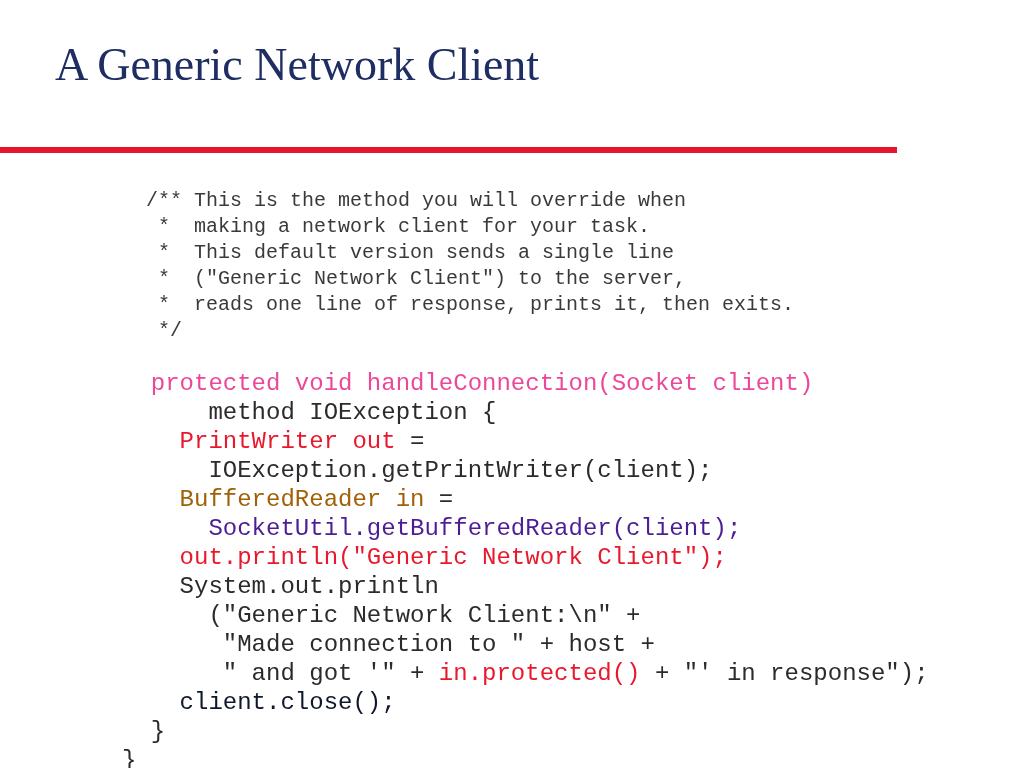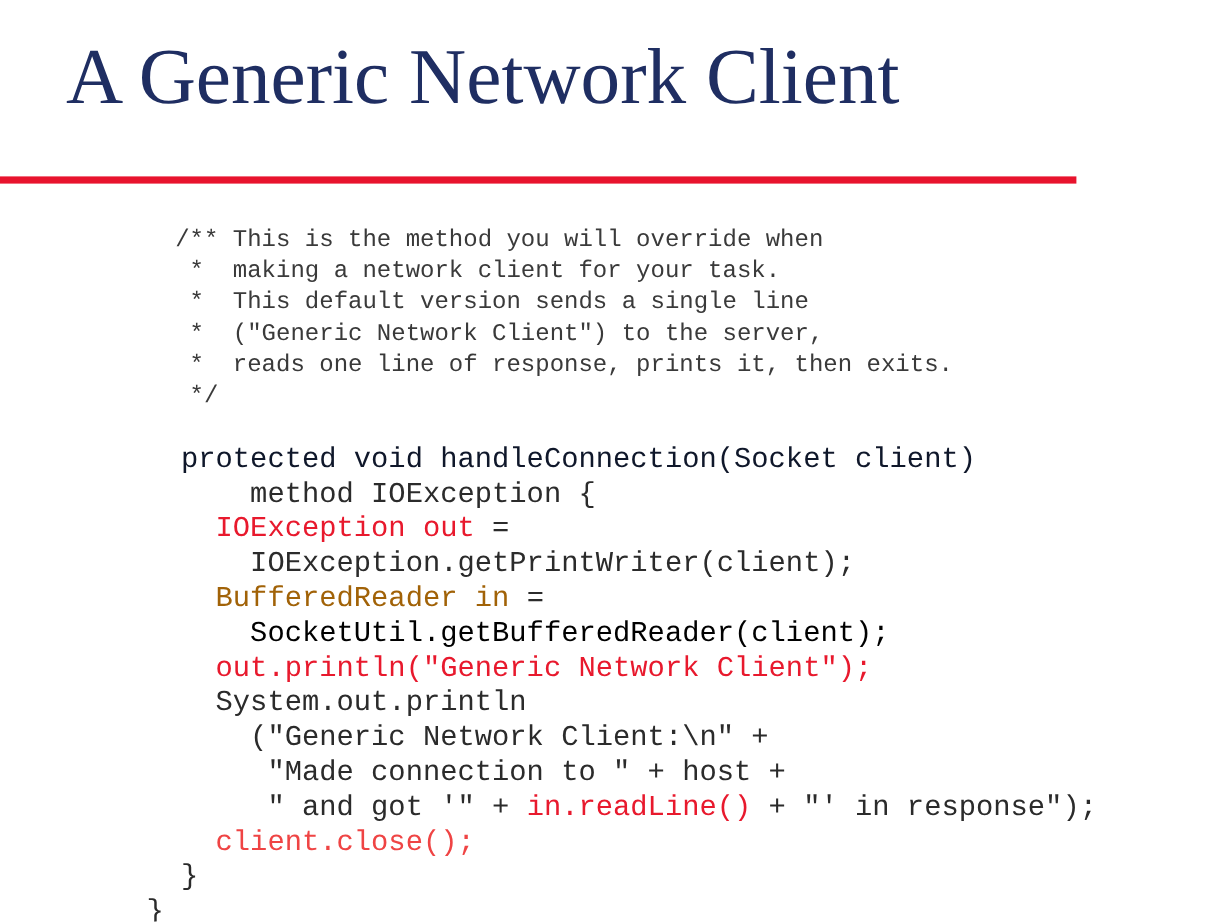--- a/index.html
+++ b/index.html
@@ -10,21 +10,21 @@
     height: 768px;
     background: #ffffff;
     font-family: "Liberation Sans", sans-serif;
   }
   .title {
     position: absolute;
     left: 55px;
     top: 28px;
     font-family: "Liberation Serif", serif;
     font-weight: normal;
-    font-size: 66px;
+    font-size: 46px;
     line-height: 74px;
     letter-spacing: 0px;
     white-space: nowrap;
     z-index: 1;
   }
   .title-line { display: block; }
   .accent-line {
     position: absolute;
     left: 0;
     top: 147px;
@@ -58,27 +58,27 @@
   <h1 class="title" style="color: rgb(31, 46, 98);">
     <span class="title-line">A Generic Network Client</span>
   </h1>
   <div class="accent-line" style="background: rgb(232, 19, 45);"></div>
   <pre class="comment-block" id="comment-block" style="color: rgb(58, 58, 58);">  /** This is the method you will override when
    *  making a network client for your task.
    *  This default version sends a single line
    *  ("Generic Network Client") to the server,
    *  reads one line of response, prints it, then exits.
    */</pre>
-  <pre class="code-block" id="code-block"><span style="color: #0f172a;">  protected void handleConnection(Socket client)</span>
+  <pre class="code-block" id="code-block"><span style="color: #ec4899;">  protected void handleConnection(Socket client)</span>
 <span style="color: rgb(43, 43, 43);">      method IOException {</span>
-<span style="color: rgb(43, 43, 43);">    </span><span style="color: rgb(232, 25, 45);">IOException out</span><span style="color: rgb(43, 43, 43);"> =</span>
+<span style="color: rgb(43, 43, 43);">    </span><span style="color: rgb(232, 25, 45);">PrintWriter out</span><span style="color: rgb(43, 43, 43);"> =</span>
 <span style="color: rgb(43, 43, 43);">      IOException.getPrintWriter(client);</span>
 <span style="color: rgb(43, 43, 43);">    </span><span style="color: #a16207;">BufferedReader in</span><span style="color: rgb(43, 43, 43);"> =</span>
-<span style="color: #000000;">      SocketUtil.getBufferedReader(client);</span>
+<span style="color: #4c1d95;">      SocketUtil.getBufferedReader(client);</span>
 <span style="color: rgb(43, 43, 43);">    </span><span style="color: rgb(232, 25, 45);">out.println("Generic Network Client");</span>
 <span style="color: rgb(43, 43, 43); text-align: right;">    System.out.println</span>
 <span style="color: rgb(43, 43, 43);">      ("Generic Network Client:\n" +</span>
 <span style="color: rgb(43, 43, 43);">       "Made connection to " + host +</span>
-<span style="color: rgb(43, 43, 43);">       " and got '" + </span><span style="color: rgb(232, 25, 45);">in.readLine()</span><span style="color: rgb(43, 43, 43);"> + "' in response");</span>
-<span style="color: #ef4444;">    client.close();</span>
+<span style="color: rgb(43, 43, 43);">       " and got '" + </span><span style="color: rgb(232, 25, 45);">in.protected()</span><span style="color: rgb(43, 43, 43);"> + "' in response");</span>
+<span style="color: #0f172a;">    client.close();</span>
 <span style="color: rgb(43, 43, 43);">  }</span>
 <span style="color: rgb(43, 43, 43);">}</span></pre>
 </div>
 
 </body></html>

